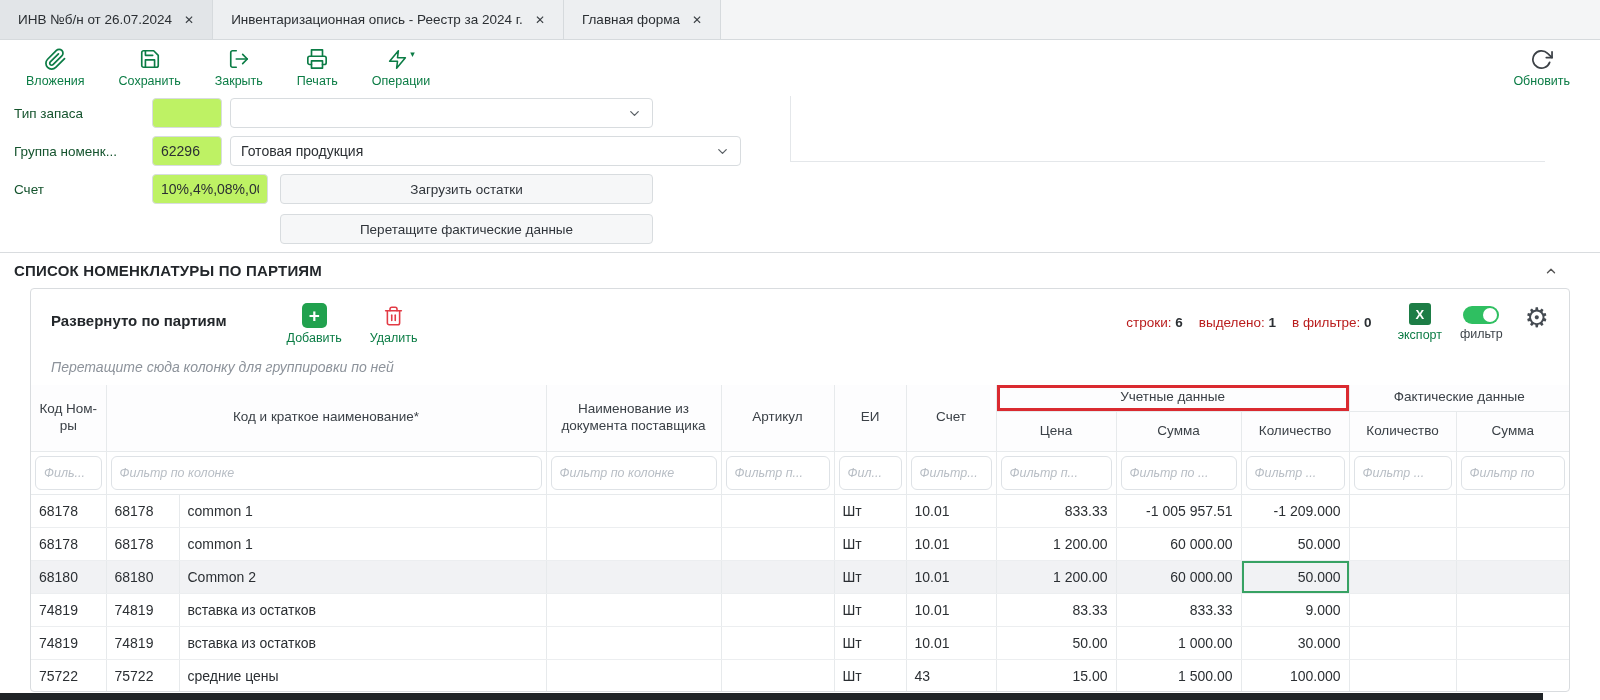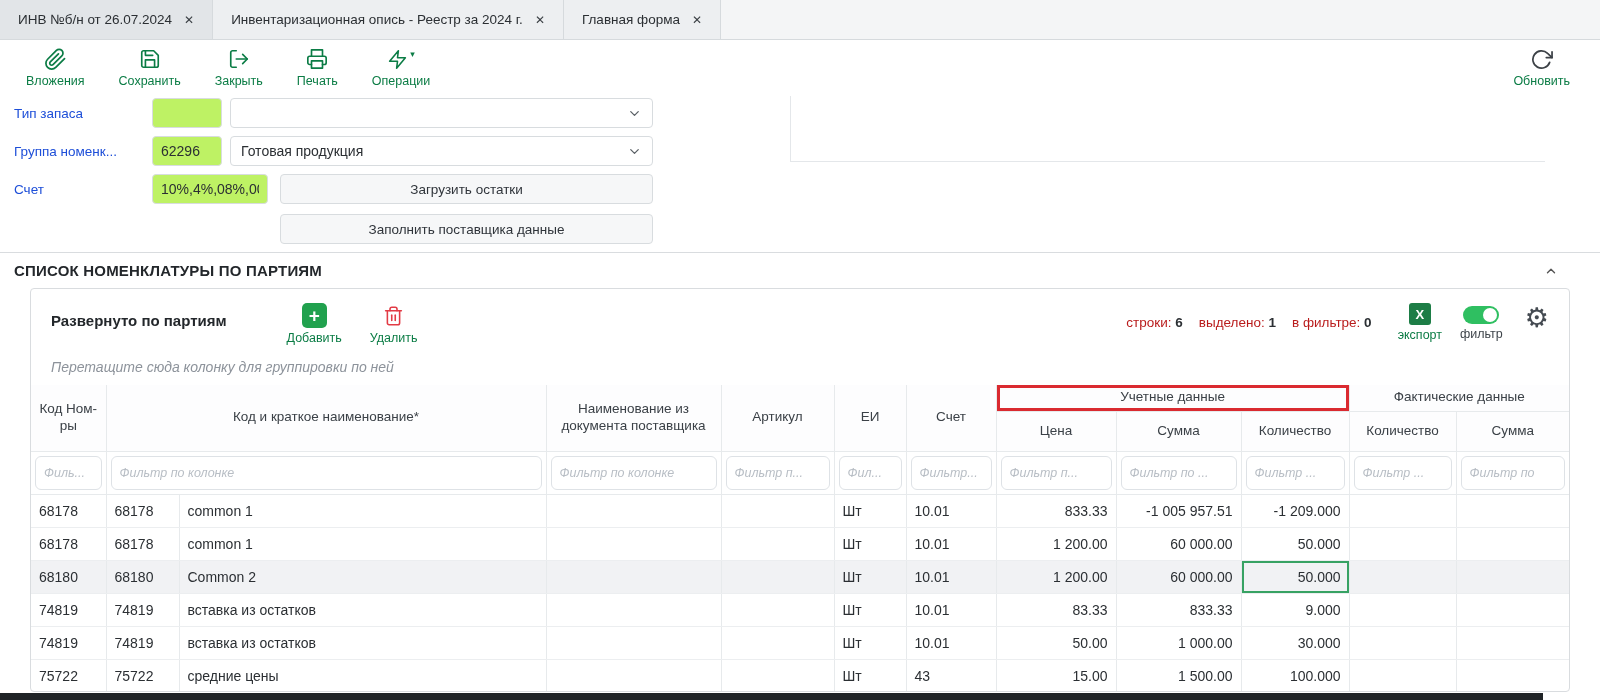--- a/index.html
+++ b/index.html
@@ -19,21 +19,21 @@
   .tool { display:flex; flex-direction:column; align-items:center; gap:3px; cursor:pointer; margin-right:34px; }
   .tool .ic { height:24px; display:flex; align-items:center; color:#0b7c45; }
   .tool .lbl { font-size:12.5px; color:#0b7c45; white-space:nowrap; }
   .tool.dark-ic .ic { color:#3c4146; }
   .tool .caret { font-size:9px; color:#0b7c45; margin-left:2px; align-self:flex-start; margin-top:2px; }
   .toolbar .spacer { flex:1; }
   .tool:last-child { margin-right:0; }
 
   
   .form-area { position:relative; height:156px; }
-  .f-label { position:absolute; left:14px; font-size:13.5px; color:#1d4ed8; white-space:nowrap; }
+  .f-label { position:absolute; left:14px; font-size:13.5px; color:#14532d; white-space:nowrap; }
   .inp { position:absolute; height:30px; border:1px solid #d8dcdf; border-radius:4px; padding:0 8px;
          font-size:14px; font-family:inherit; color:#2b2f33; background:#bef264; }
   .combo { position:absolute; height:30px; border:1px solid #d8dcdf; border-radius:4px; background:#fff;
            display:flex; align-items:center; padding:0 10px; font-size:14px; cursor:pointer; }
   .combo .cv { flex:1; overflow:hidden; white-space:nowrap; }
   .btn { position:absolute; height:30px; border:1px solid #d8dcdf; border-radius:4px; background:#f6f7f8;
          font-size:13.5px; color:#2f343a; display:flex; align-items:center; justify-content:center; cursor:pointer; }
   .empty-box { position:absolute; left:790px; top:0; width:755px; height:66px;
                border-left:1px solid #e4e7ea; border-bottom:1px solid #e4e7ea; }
 
@@ -175,36 +175,36 @@
       <span class="cv"></span>
       <span>
         <svg width="15" height="15" viewBox="0 0 24 24" fill="none" stroke="#5a6065" stroke-width="2" stroke-linecap="round" stroke-linejoin="round">
             <polyline points="6 9 12 15 18 9"></polyline>
           </svg>
       </span>
     </div>
 
     <div class="f-label" style="top:48px;">Группа номенк...</div>
     <input class="inp" style="left: 152px; top: 40px; width: 70px;" value="62296">
-    <div class="combo" style="left:230px; top:40px; width:423px;">
+    <div class="combo" style="left:230px; top:40px; width:511px;">
       <span class="cv">Готовая продукция</span>
       <span>
         <svg width="15" height="15" viewBox="0 0 24 24" fill="none" stroke="#5a6065" stroke-width="2" stroke-linecap="round" stroke-linejoin="round">
             <polyline points="6 9 12 15 18 9"></polyline>
           </svg>
       </span>
     </div>
 
     <div class="f-label" style="top:86px;">Счет</div>
     <input class="inp" style="left: 152px; top: 78px; width: 116px;" value="10%,4%,08%,00">
     <div class="btn" style="left:280px; top:78px; width:373px;">
       <span>Загрузить остатки</span>
     </div>
     <div class="btn" style="left:280px; top:118px; width:373px;">
-      <span>Заполнить поставщика данные</span>
+      <span>Перетащите фактические данные</span>
     </div>
 
     <div class="empty-box"></div>
   </div>
 
   <div class="section-bar">
     <span class="st">СПИСОК НОМЕНКЛАТУРЫ ПО ПАРТИЯМ</span>
     <span class="collapse">
       <svg width="14" height="14" viewBox="0 0 24 24" fill="none" stroke="#555" stroke-width="2.4" stroke-linecap="round" stroke-linejoin="round">
           <polyline points="18 15 12 9 6 15"></polyline>

